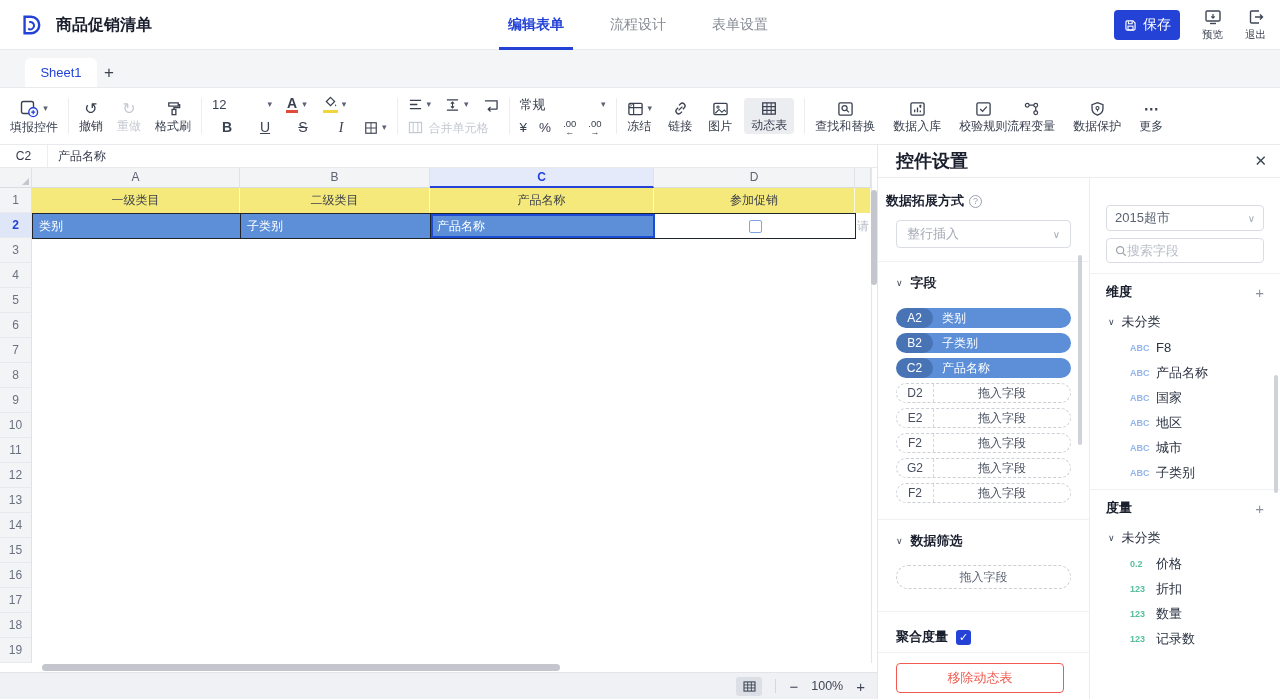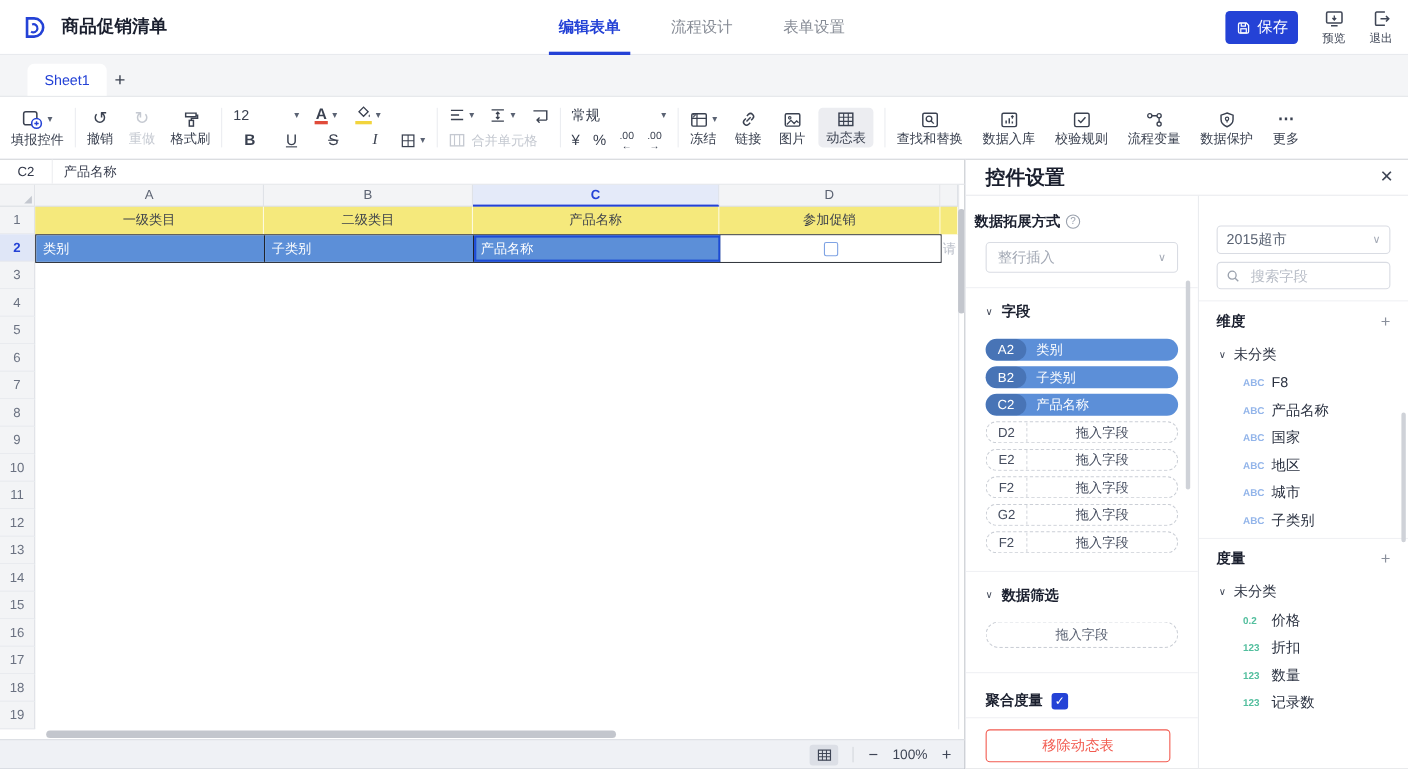--- a/index.html
+++ b/index.html
@@ -130,21 +130,21 @@
 
   .mpanel{position:absolute;left:212px;top:33px;right:0;bottom:0;overflow:hidden}
   .mp-hdr{height:34px;border-bottom:1px solid #EAECEF;position:relative;text-align:center;line-height:33px}
   .mp-title{font-size:14px;font-weight:700;color:#1A1F2E}
   .kebab{position:absolute;right:12px;top:0;line-height:33px;font-size:14px;color:#3F4656;cursor:pointer;letter-spacing:1px}
   .mp-body{padding:17px 16px}
   .mselect{margin-top:10px;height:26px;border:1px solid #D9DCE3;border-radius:4px;display:flex;align-items:center;
            padding:0 8px;cursor:pointer}
   .mselect .val{flex:1;font-size:13px;color:#5A6373}
   .search{margin-top:7px;height:25px;border:1px solid #D9DCE3;border-radius:4px;display:flex;align-items:center;
-          gap:10px;padding:0 8px;cursor:text}
+          gap:0;padding:0 8px;cursor:text}
   .search .ph{font-size:13px;color:#B8BDC7}
   .mp-hr{height:1px;background:#F0F1F4;margin:10px -16px 0}
   .grouprow{margin-top:9px;display:flex;align-items:center;justify-content:space-between}
   .grouprow .t{font-size:13px;font-weight:700;color:#1A1F2E}
   .grouprow .plus{font-size:15px;color:#8A909C;cursor:pointer;line-height:15px}
   .treehdr{margin-top:12px;display:flex;align-items:center;gap:7px;padding-left:2px;cursor:pointer}
   .treehdr .cr{font-size:9px;color:#3F4656}
   .treehdr .t{font-size:13px;color:#2A3140}
   .fitems{margin-top:4px}
   .fitem{height:25px;display:flex;align-items:center;gap:6px;padding-left:24px;cursor:pointer}
@@ -410,21 +410,21 @@
     <div class="tcol" style="margin-right:18px">
       <span class="icn">
         <svg width="17" height="16" viewBox="0 0 18 17">
             <rect x="2" y="2" width="14" height="13" rx="1.5" fill="none" stroke="#3A4150" stroke-width="1.4"></rect>
             <path d="M6 12 v-3 M9 12 v-5 M12 12 v-2" stroke="#3A4150" stroke-width="1.4"></path>
             <path d="M12 4.5 v3 M10.8 5.7 L12 4.5 13.2 5.7" fill="none" stroke="#3A4150" stroke-width="1.1"></path>
           </svg>
       </span>
       <span class="tlabel">数据入库</span>
     </div>
-    <div class="tcol" style="margin-right:18px">
+    <div class="tcol" style="">
       <span class="icn">
         <svg width="17" height="16" viewBox="0 0 18 17">
             <rect x="2" y="2" width="14" height="13" rx="1.5" fill="none" stroke="#3A4150" stroke-width="1.4"></rect>
             <path d="M5.5 8.5 l2.5 2.5 4.5-5" fill="none" stroke="#3A4150" stroke-width="1.4"></path>
           </svg>
       </span>
       <span class="tlabel">校验规则</span>
     </div>
     <div class="tcol" style="margin-right:18px">
       <span class="icn">

